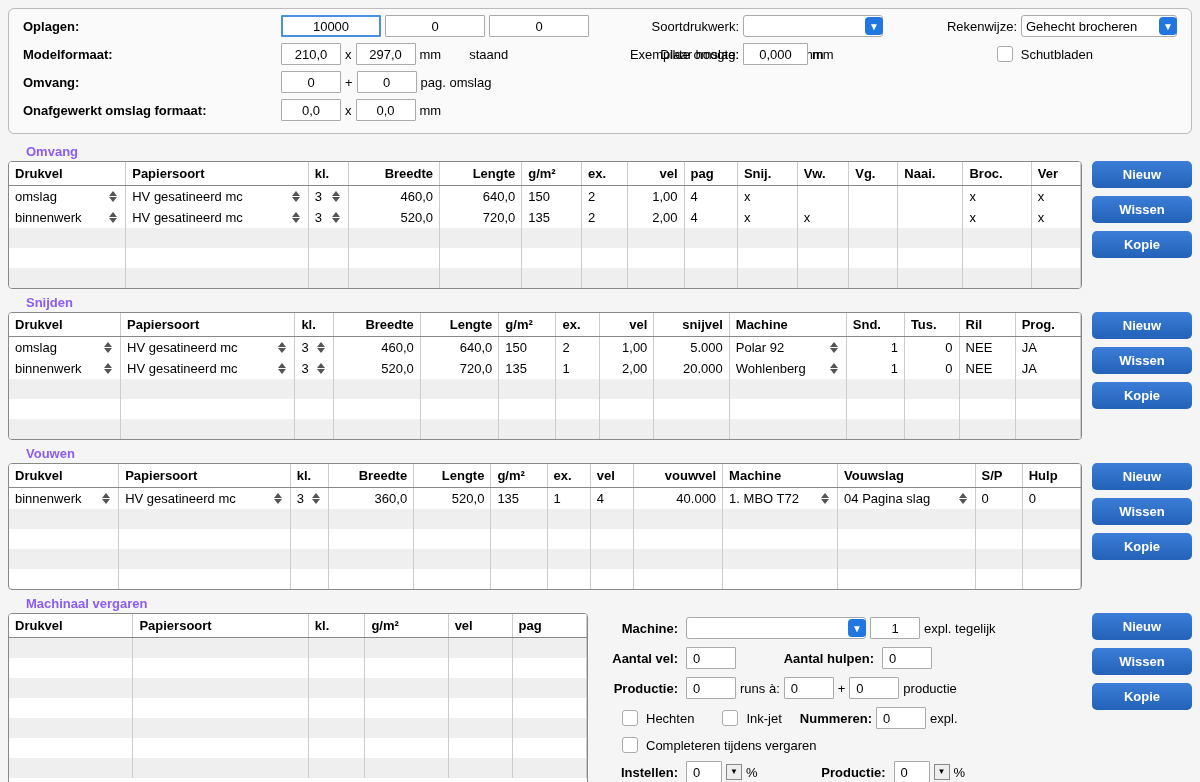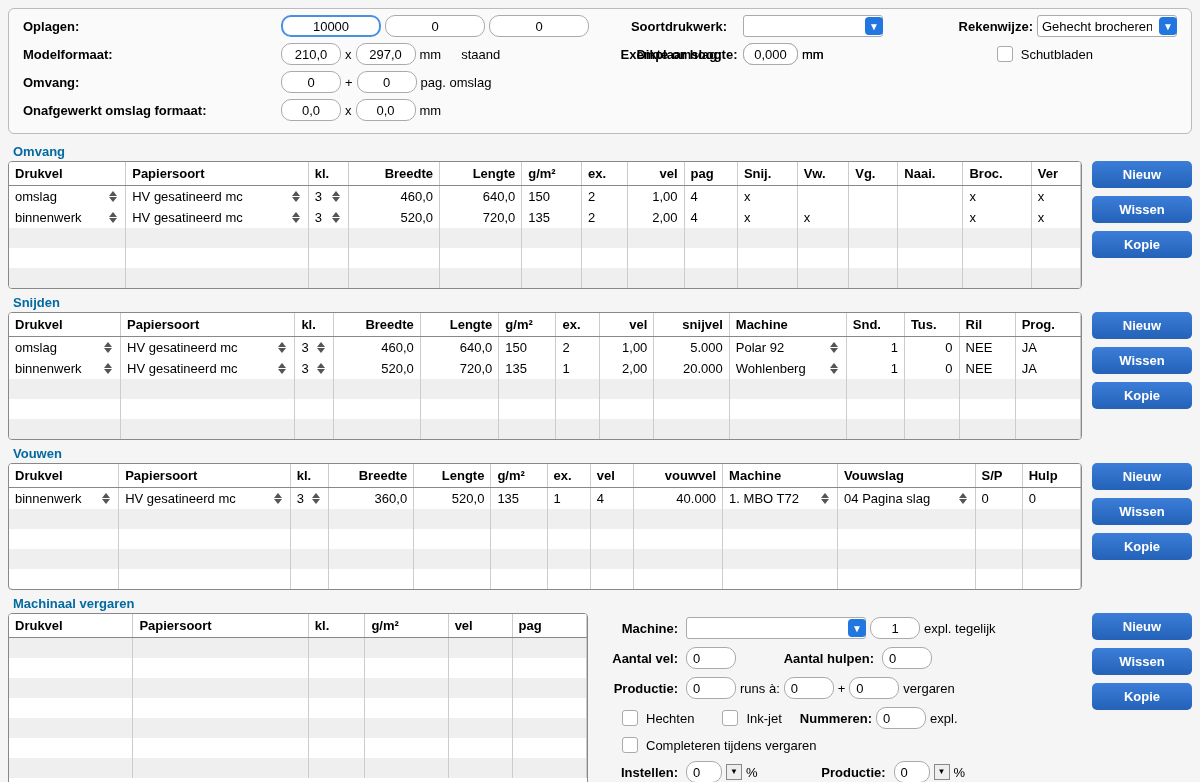--- a/index.html
+++ b/index.html
@@ -1,29 +1,29 @@
 <!DOCTYPE html>
 <html><head>
 <meta charset="utf-8">
 <style>
 *{box-sizing:border-box;margin:0;padding:0;font-family:Arial,Helvetica,sans-serif;font-size:13px}
 body{background:#f5f5f5;padding:8px;width:1200px}
 .panel{background:#fafafa;border:1px solid #bbb;border-radius:6px;padding:6px 14px;margin-bottom:10px}
 .row{display:flex;align-items:center;margin-bottom:6px;gap:4px}
 .lbl{font-weight:bold;min-width:130px}
-.lbl-r{font-weight:bold;text-align:center}
-input[type=text]{border:1px solid #aaa;border-radius:10px;padding:2px 6px;text-align:center;background:#fff;height:22px}
+.lbl-r{font-weight:normal;text-align:right}
+input[type=text]{border:1px solid #aaa;border-radius:1px;padding:2px 6px;text-align:center;background:#fff;height:22px}
 input.hl{border:2px solid #4a90e2;outline:none}
 input.ra{text-align:center}
 select{border:1px solid #aaa;border-radius:3px;padding:2px 4px;background:#fff;height:22px}
 .sel-blue{appearance:none;-webkit-appearance:none;background:#fff;padding-right:24px;position:relative}
 .blue-arrow{display:inline-flex;align-items:center;justify-content:center;width:18px;height:18px;background:#2176e0;border-radius:4px;color:#fff;font-size:10px;margin-left:-22px;pointer-events:none;position:relative;z-index:1}
 .chk{display:inline-block;width:16px;height:16px;border:1px solid #aaa;border-radius:3px;background:#fff;vertical-align:middle;margin-right:4px}
 .btn{background:linear-gradient(#3b7dd8,#2462b8);color:#fff;border:none;border-radius:5px;padding:6px 20px;font-weight:bold;cursor:pointer;min-width:86px;text-align:center}
-.sec-title{color:#0369a1;font-weight:bold;margin:6px 0 2px 5px}
+.sec-title{color:#8b5cf6;font-weight:bold;margin:6px 0 2px 18px}
 .sec{display:flex;gap:10px;margin-bottom:6px}
 .gridwrap{border:1px solid #888;border-radius:4px;background:#fff;flex:1;overflow:hidden}
 .btncol{display:flex;flex-direction:column;gap:8px;width:100px}
 table{border-collapse:collapse;width:100%}
 th{background:#fff;border-bottom:1px solid #888;border-right:1px solid #ccc;padding:4px 6px;font-weight:bold;text-align:left;white-space:nowrap}
 th.c,td.c{text-align:left}
 th.r,td.r{text-align:right}
 td{border-right:1px solid #ccc;padding:3px 6px;white-space:nowrap;height:20px}
 tr.alt td{background:#efefef}
 .sel-cell{display:inline-block;width:100%;position:relative}
@@ -49,21 +49,21 @@
         <input type="text" style="width: 100px;" value="0">
         <input type="text" style="width: 100px;" value="0">
       </div>
       <div class="row">
         <span class="lbl">Modelformaat:</span>
         <span style="width:120px"></span>
         <input type="text" style="width: 60px;" value="210,0">
         <span>x</span>
         <input type="text" style="width: 60px;" value="297,0">
         <span>mm</span>
-        <span style="margin-left:16px">staand</span>
+        <span style="margin-left:24px">staand</span>
       </div>
       <div class="row">
         <span class="lbl">Omvang:</span>
         <span style="width:120px"></span>
         <input type="text" style="width: 60px;" value="0">
         <span>+</span>
         <input type="text" style="width: 60px;" value="0">
         <span>pag. omslag</span>
       </div>
       <div class="row">
@@ -75,35 +75,35 @@
         <span>mm</span>
       </div>
     </div>
     <div style="flex:1">
       <div class="row">
         <span class="lbl-r" style="width:120px">Soortdrukwerk:</span>
         <select class="sel-blue" style="width:140px"></select>
           <span class="blue-arrow">▼</span>
         <span style="flex:1"></span>
         <span class="lbl-r">Rekenwijze:</span>
-        <select class="sel-blue" style="width:140px"><option>Gehecht brocheren</option></select>
+        <select class="sel-blue" style="width:156px"><option>Gehecht brocheren</option></select>
           <span class="blue-arrow">▼</span>
       </div>
       <div class="row">
         <span class="lbl-r" style="width:120px">Exemplaar hoogte:</span>
         <input type="text" class="ra" style="width: 55px;" value="1,340">
         <span>mm</span>
         <span style="flex:1"></span>
         <span class="chk"></span>
         <span>Schutbladen</span>
         <span style="width:80px"></span>
       </div>
       <div class="row" style="margin-top:-28px">
         <span class="lbl-r" style="width:120px">Dikte omslag:</span>
-        <input type="text" class="ra" style="width: 55px;" value="0,000">
+        <input type="text" class="ra" style="width: 65px;" value="0,000">
         <span>mm</span>
       </div>
     </div>
   </div>
 </div>
 
 <div class="sec-title">Omvang</div>
 <div class="sec">
   <div class="gridwrap">
     <table>
@@ -531,21 +531,21 @@
       <span class="lbl2" style="min-width:100px">Aantal hulpen:</span>
       <input type="text" style="width: 50px; text-align: left;" value="0">
     </div>
     <div class="row">
       <span class="lbl2">Productie:</span>
       <input type="text" style="width: 50px; text-align: left;" value="0">
       <span>runs à:</span>
       <input type="text" style="width: 50px; text-align: left;" value="0">
       <span>+</span>
       <input type="text" style="width: 50px; text-align: left;" value="0">
-      <span>vergaren</span>
+      <span>productie</span>
     </div>
     <div class="row">
       <span style="width:20px"></span>
       <span class="chk"></span>
         <span>Hechten</span>
       <span style="width:20px"></span>
       <span class="chk"></span>
         <span>Ink-jet</span>
       <span style="width:10px"></span>
       <span style="font-weight:bold">Nummeren:</span>

